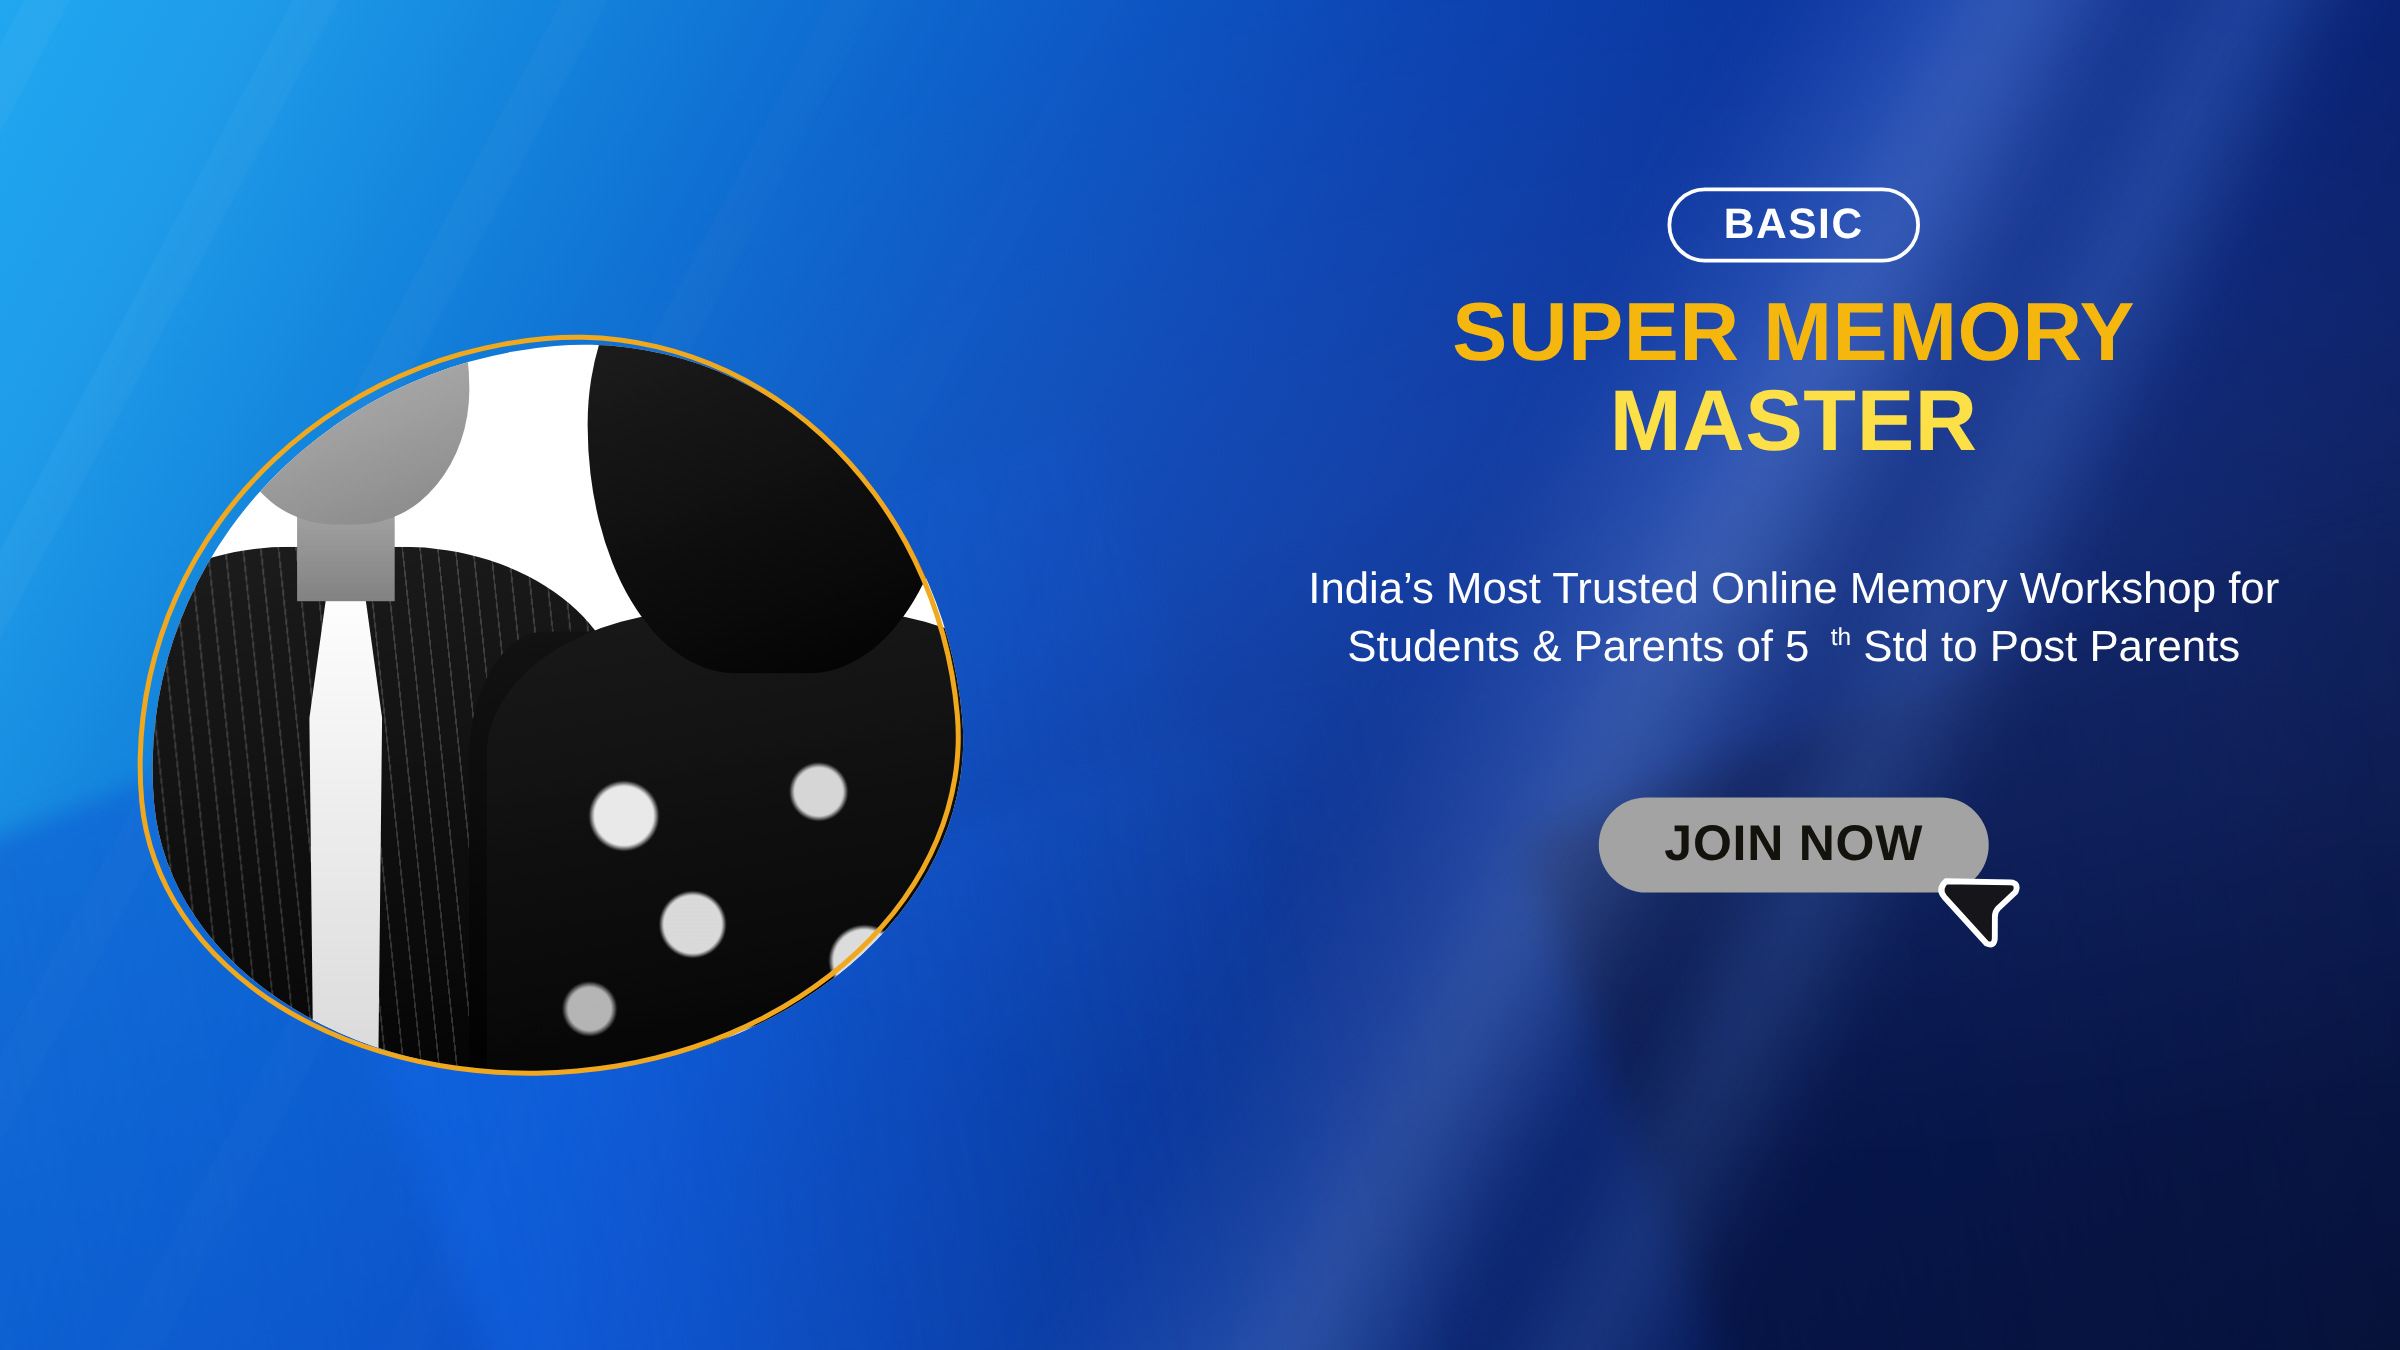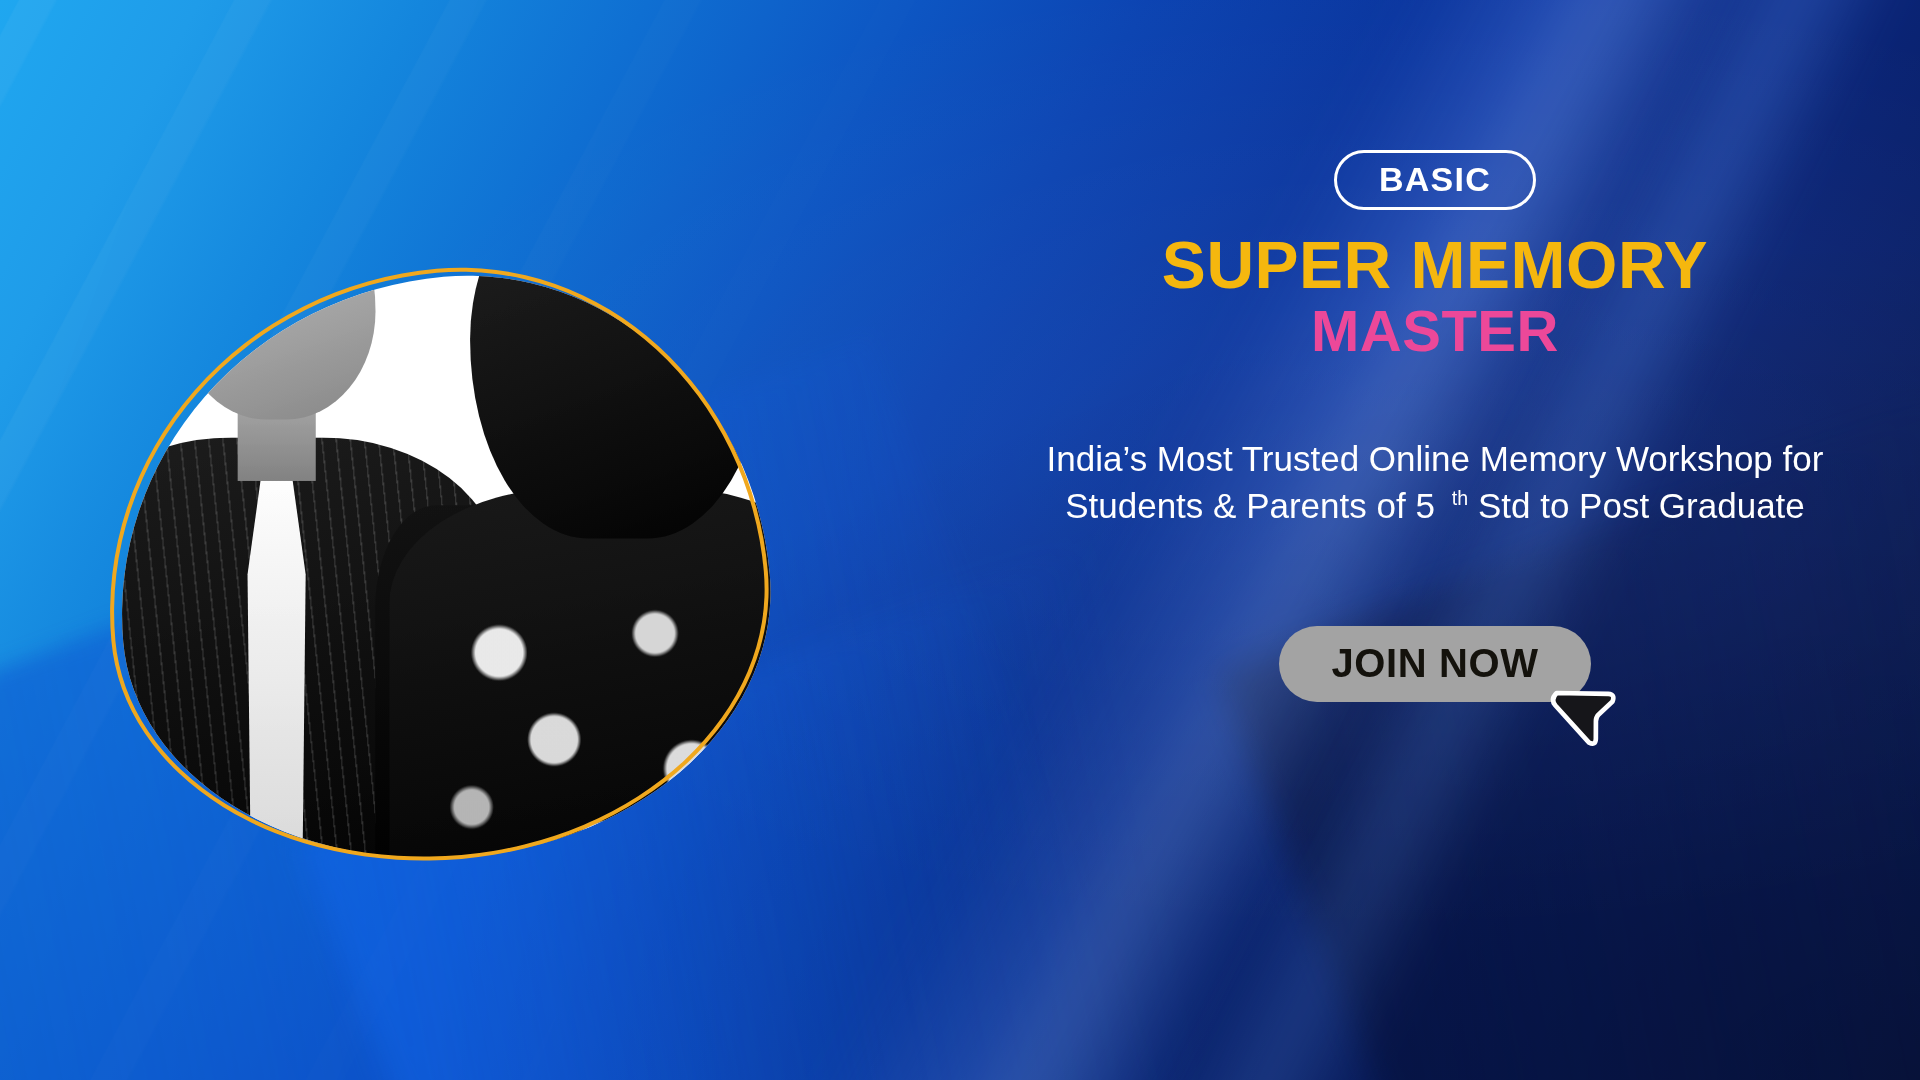--- a/index.html
+++ b/index.html
@@ -167,21 +167,21 @@
     color:#ffffff; font-size:34px; font-weight:bold; letter-spacing:1.2px;
     line-height:1;
   }
 
   .title-yellow {
     margin-top:22px;
     color:#F5B70E; font-size:66px; font-weight:bold;
     letter-spacing:0.5px; line-height:1.02; white-space:nowrap;
   }
   .title-white {
-    color:#ec4899; font-size:58px; font-weight:bold;
+    color:#fde047; font-size:69px; font-weight:bold;
     letter-spacing:0.5px; line-height:1.05; margin-top:2px;
   }
 
   .subtitle {
     margin-top:74px; color:#ffffff; font-size:35px; line-height:1.34;
     text-align:center; font-weight:400; max-width:820px;
   }
   .subtitle sup { font-size:0.56em; vertical-align:super;margin-left:17px; }
 
   .cta-row { margin-top:96px; position:relative; }
@@ -233,21 +233,21 @@
     <div class="blob-ring"></div>
   </div>
 
   <div class="content">
 
     <div class="badge">BASIC</div>
 
     <div class="title-yellow">SUPER MEMORY</div>
     <div class="title-white">MASTER</div>
 
-    <p class="subtitle"><span>India’s Most Trusted Online Memory Workshop for Students &amp; Parents of 5</span><sup>th</sup><span> Std to Post Graduate</span></p>
+    <p class="subtitle"><span>India’s Most Trusted Online Memory Workshop for Students &amp; Parents of 5</span><sup>th</sup><span> Std to Post Parents</span></p>
 
     <div class="cta-row">
       <button class="cta">JOIN NOW</button>
       <svg class="cursor" viewBox="0 0 100 100">
         <path d="M24 16 L84 44 Q92 48 85 55 L62 63 Q57 65 55 70 L46 90 Q42 98 36 91 L16 30 Q13 20 24 16 Z" fill="#16161a" stroke="#ffffff" stroke-width="6" stroke-linejoin="round" transform="rotate(-24 50 50)"></path>
       </svg>
     </div>
 
   </div>
 </div>

